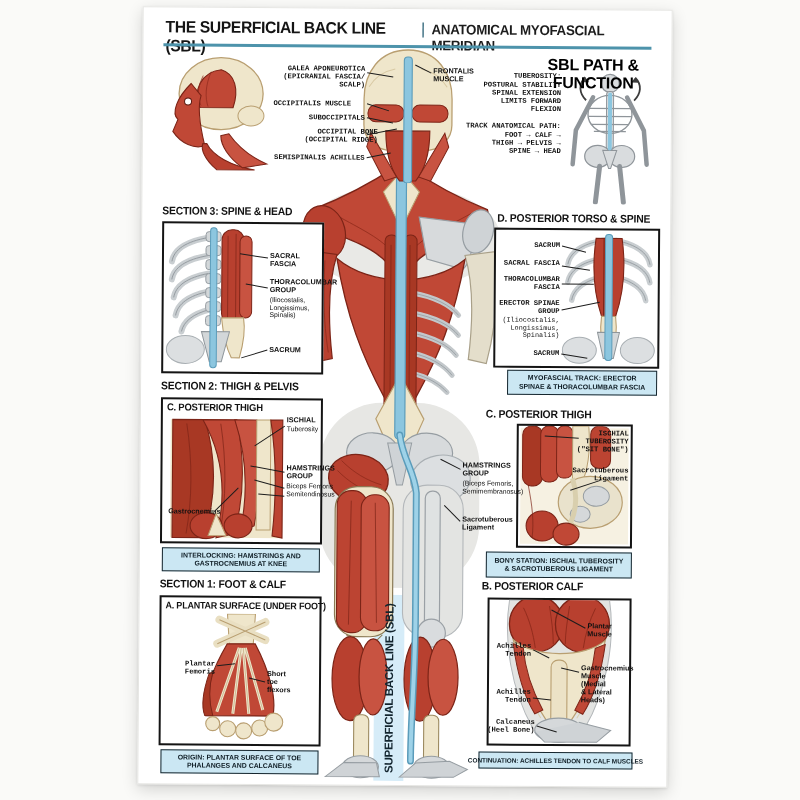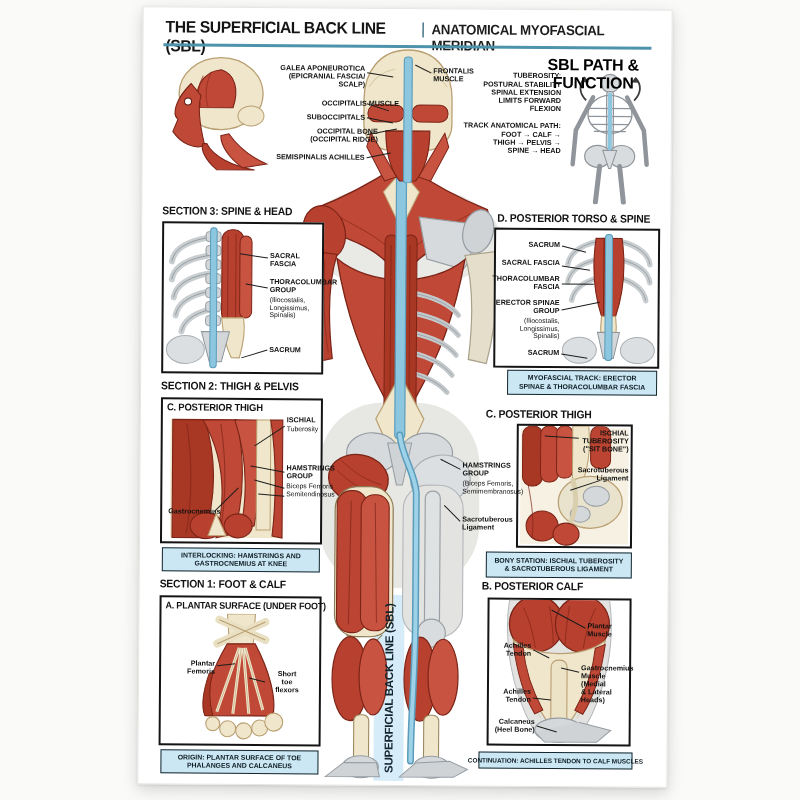--- a/index.html
+++ b/index.html
@@ -14,21 +14,21 @@
   
   .main-title{font-size:16.5px;font-weight:800;letter-spacing:-0.4px;transform:scaleX(.95);transform-origin:left center;}
   .sub-title{font-size:14px;font-weight:700;color:#1c1c1c;letter-spacing:-0.3px;transform:scaleX(.95);transform-origin:left center;}
   .divider{color:#2e6478;font-weight:400;font-size:16px;margin:0 6px;}
   .rule{background:#4d93ab;height:2.5px;}
   .sec-head{font-size:11px;font-weight:800;letter-spacing:-0.2px;color:#121212;transform:scaleX(.94);transform-origin:left center;white-space:nowrap;}
   .panel-head{font-size:10px;font-weight:800;letter-spacing:-0.2px;color:#121212;white-space:nowrap;transform:scaleX(.94);transform-origin:left center;}
   
   .b7{font-size:7.2px;font-weight:700;line-height:1.12;color:#111;}
   .p7{font-size:6.8px;font-weight:400;line-height:1.12;color:#111;}
-  .ra{text-align:right;}
+  .ra{text-align:right;font-family:Liberation Mono, monospace;}
   .la{text-align:left;}
   .panel{border:2px solid #141414;background:#fff;box-sizing:border-box;}
   .cap{background:#cbe7f3;border:1.6px solid #16262e;box-sizing:border-box;
        display:flex;align-items:center;justify-content:center;text-align:center;
        font-size:6.9px;font-weight:700;line-height:1.2;color:#0e1c24;padding:1px 2px;}
   .z1{z-index:1}.z2{z-index:2}.z3{z-index:3}.z6{z-index:6}
   svg{display:block;}
   .overlay{pointer-events:none;}
 </style>
 </head>
@@ -129,21 +129,21 @@
     <rect x="57" y="58" width="36" height="17" rx="8" fill="#c04836" stroke="#7c2417" stroke-width="1"></rect>
     <path d="M31,84 C31,110 37,124 45,134 L61,134 C69,124 75,110 75,84 Z" fill="#b8402f" stroke="#7c2417" stroke-width="1.1"></path>
     <path d="M16,86 L42,130 L30,134 L12,100 Z" fill="#c85341" stroke="#7c2417" stroke-width="1"></path>
     <path d="M90,86 L64,130 L76,134 L94,100 Z" fill="#c85341" stroke="#7c2417" stroke-width="1"></path>
     <rect x="49" y="10" width="8" height="126" rx="3.5" fill="#8cc6df" stroke="#5b9cba" stroke-width="1.1"></rect>
   </svg>
 
   <div class="abs z3 b7 ra pre" style="left:118px;top:56px;width:104px;">GALEA APONEUROTICA
 (EPICRANIAL FASCIA/
 SCALP)</div>
-  <div class="abs z3 b7 ra pre" style="left:104px;top:91px;width:104px;margin-left:48px;">OCCIPITALIS MUSCLE</div>
+  <div class="abs z3 b7 ra pre" style="left:104px;top:91px;width:104px;">OCCIPITALIS MUSCLE</div>
   <div class="abs z3 b7 ra pre" style="left:118px;top:105px;width:104px;">SUBOCCIPITALS</div>
   <div class="abs z3 b7 ra pre" style="left:131px;top:119px;width:104px;">OCCIPITAL BONE
 (OCCIPITAL RIDGE)</div>
   <div class="abs z3 b7 ra pre" style="left:118px;top:145px;width:104px;">SEMISPINALIS ACHILLES</div>
   <div class="abs z3 b7 la pre" style="left:290px;top:58px;width:50px;">FRONTALIS
 MUSCLE</div>
 
   <div class="abs z3" style="left:380px;top:46px;width:140px;text-align:center;font-size:16px;font-weight:700;letter-spacing:-0.2px;">SBL PATH &amp; FUNCTION</div>
   <div class="abs z3 b7 ra pre" style="left:330px;top:62px;width:88px;">TUBEROSITY:</div>
   <div class="abs z3 b7 ra pre" style="left:330px;top:71px;width:88px;">POSTURAL STABILITY
@@ -304,21 +304,21 @@
     <g fill="#efe6cb" stroke="#b99f71" stroke-width="1.1">
       <circle cx="44" cy="110" r="7"></circle>
           <circle cx="59" cy="115" r="8"></circle>
           <circle cx="75" cy="117" r="8"></circle>
       <circle cx="91" cy="114" r="8"></circle>
           <circle cx="105" cy="108" r="9"></circle>
     </g>
   </svg>
   <div class="abs z3 b7 ra pre" style="left:36px;top:652px;width:40px;">Plantar
 Femoris</div>
-  <div class="abs z3 b7 la pre" style="left:128px;top:662px;width:40px;text-align:center;">Short
+  <div class="abs z3 b7 la pre" style="left:128px;top:662px;width:40px;">Short
 toe
 flexors</div>
   <div class="abs z3 cap pre" style="left:22px;top:742px;width:158px;height:24px;">ORIGIN: PLANTAR SURFACE OF TOE
 PHALANGES AND CALCANEUS</div>
 
   <div class="abs z3 sec-head" style="left:342px;top:570px;">B. POSTERIOR CALF</div>
   <div class="abs z2 panel" style="left:348px;top:588px;width:144px;height:148px;"></div>
   <svg class="abs z2" style="left:350px;top:590px;" width="140" height="144" viewBox="0 0 140 144">
     <path d="M20,0 L120,0 C126,40 118,90 96,128 L44,128 C22,90 14,40 20,0 Z" fill="#e3e4e2" stroke="#b3b7ba" stroke-width="1"></path>
     <ellipse cx="47" cy="24" rx="27" ry="28" fill="#b8402f" stroke="#7c2417" stroke-width="1.3"></ellipse>

